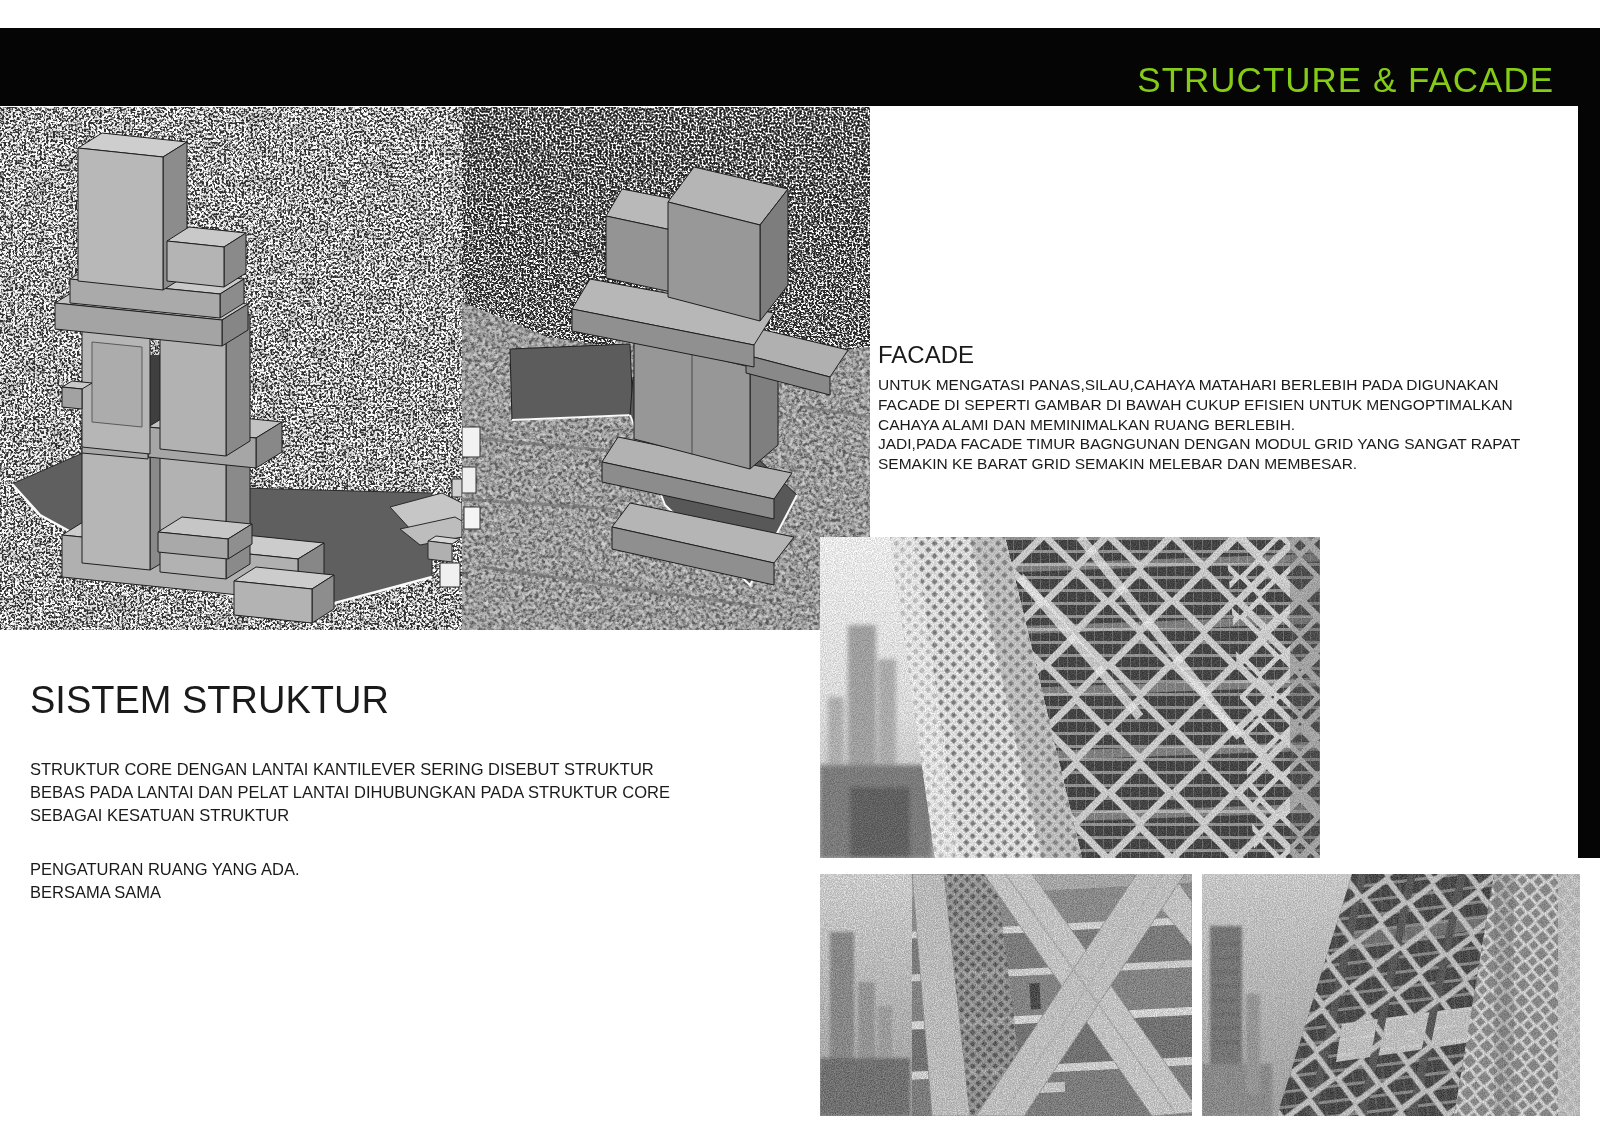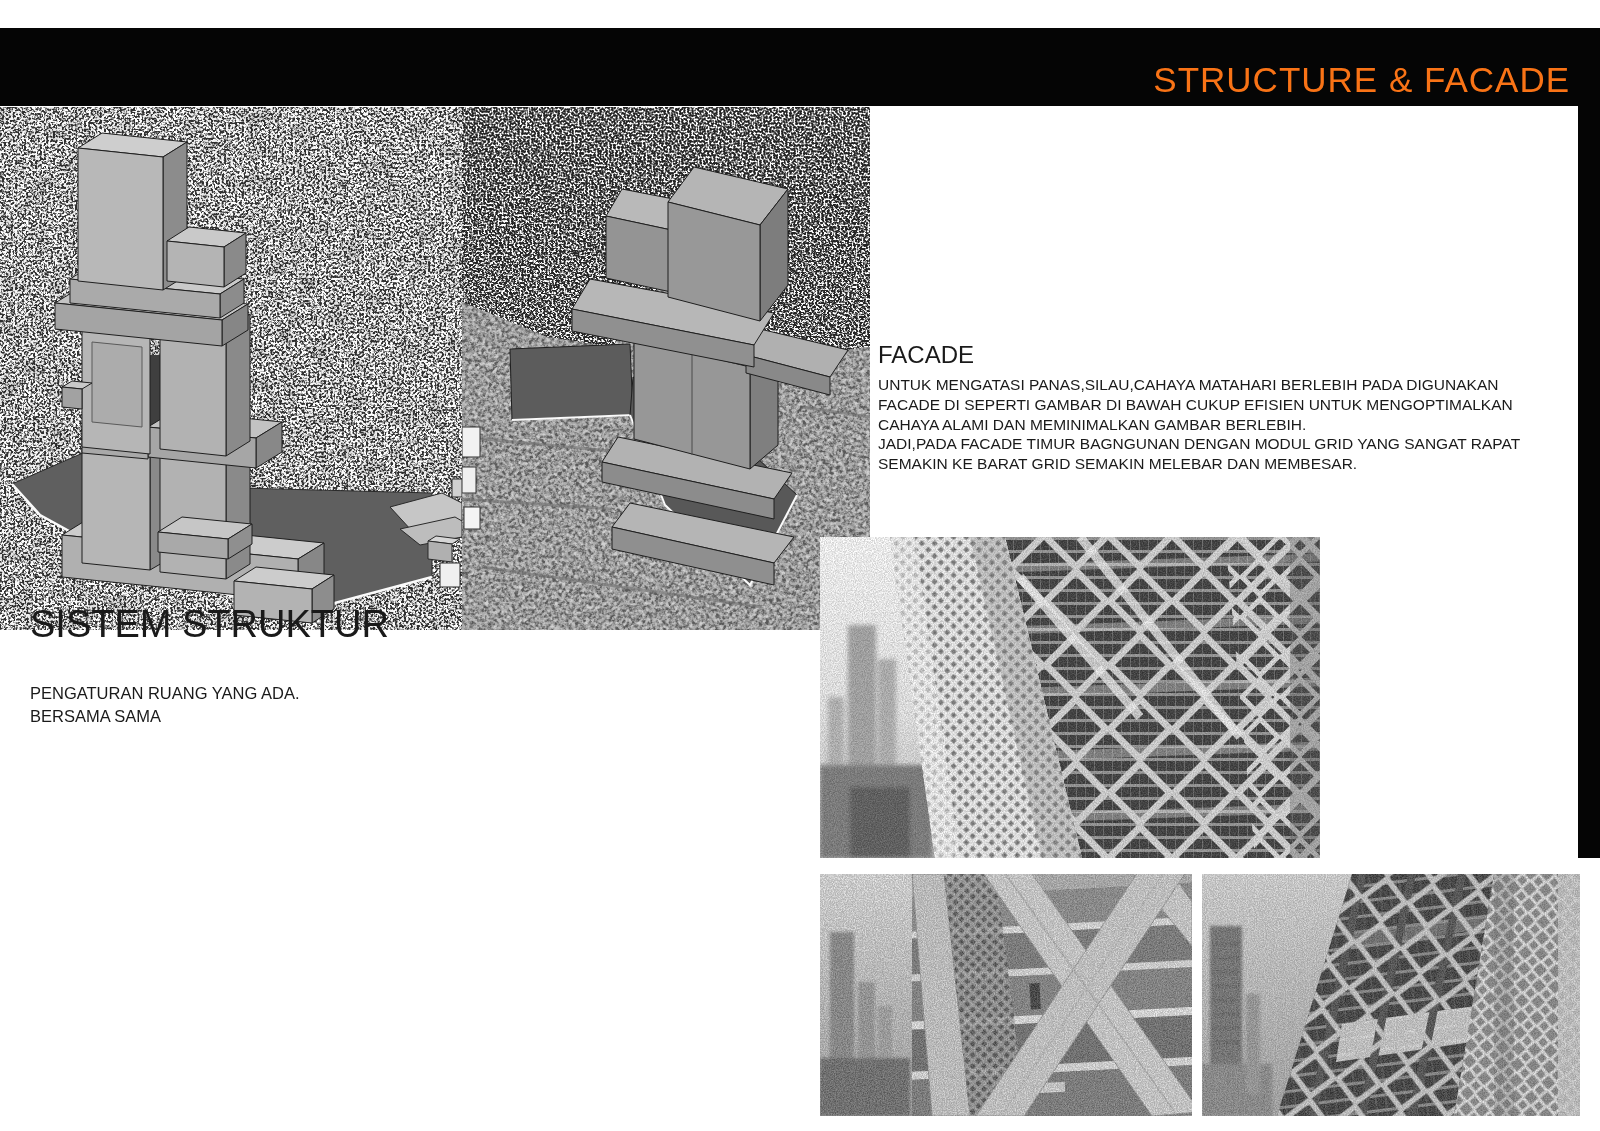--- a/index.html
+++ b/index.html
@@ -1,33 +1,33 @@
 <!DOCTYPE html>
 <html><head>
 <meta charset="utf-8">
 <style>
   html,body{margin:0;padding:0;background:#ffffff;}
   .board{position:relative;width:1600px;height:1131px;background:#ffffff;overflow:hidden;
          font-family:"Liberation Sans", sans-serif;color:#1a1a1a;}
   .topbar{position:absolute;left:0;top:28px;width:1600px;height:78px;background:#050505;
           display:flex;justify-content:flex-end;align-items:flex-end;}
-  .title{color:#f97316;font-size:35px;letter-spacing:1px;padding:0 30px 9px 0;line-height:1;}
+  .title{color:#84cc16;font-size:35px;letter-spacing:1px;padding:0 46px 9px 0;line-height:1;}
   .right-strip{position:absolute;left:1578px;top:106px;width:22px;height:752px;background:#050505;}
   figure{margin:0;padding:0;}
   .fig{position:absolute;overflow:hidden;}
   .fig svg{display:block;}
   .fig1{left:0;top:107px;width:462px;height:523px;}
   .fig2{left:462px;top:107px;width:408px;height:523px;}
   .figPhotoLarge{left:820px;top:537px;width:500px;height:321px;}
   .figPhotoX{left:820px;top:874px;width:372px;height:242px;}
   .figPhotoMesh{left:1202px;top:874px;width:378px;height:242px;}
   .facade-sec{position:absolute;left:878px;top:342px;width:700px;}
   .facade-sec h2{margin:0 0 7px 0;font-size:24px;font-weight:normal;line-height:1.1;}
   .facade-body{font-size:15.5px;line-height:19.6px;}
-  .struct-sec{position:absolute;left:30px;top:604px;width:720px;}
+  .struct-sec{position:absolute;left:30px;top:680px;width:720px;}
   .struct-sec h2{margin:0 0 36px 0;font-size:38px;font-weight:normal;line-height:1.1;}
   .struct-body{font-size:16.5px;line-height:23px;}
   .struct-body .para{margin:0 0 8px 0;}
   .line{white-space:pre;}
   .blank{height:23px;}
 </style>
 </head>
 <body>
 
 <div class="board">
@@ -189,29 +189,35 @@
         <rect x="2" y="400" width="16" height="22" fill="#f4f4f4"></rect>
       </g>
     </svg>
   </figure>
 
   <section class="facade-sec">
     <h2>FACADE</h2>
     <div class="facade-body">
       <div class="line">UNTUK MENGATASI PANAS,SILAU,CAHAYA MATAHARI BERLEBIH PADA DIGUNAKAN</div>
       <div class="line">FACADE DI SEPERTI GAMBAR DI BAWAH CUKUP EFISIEN UNTUK MENGOPTIMALKAN</div>
-      <div class="line">CAHAYA ALAMI DAN MEMINIMALKAN GAMBAR BERLEBIH.</div>
+      <div class="line">CAHAYA ALAMI DAN MEMINIMALKAN RUANG BERLEBIH.</div>
       <div class="line">JADI,PADA FACADE TIMUR BAGNGUNAN DENGAN MODUL GRID YANG SANGAT RAPAT</div>
       <div class="line">SEMAKIN KE BARAT GRID SEMAKIN MELEBAR DAN MEMBESAR.</div>
     </div>
   </section>
 
   <section class="struct-sec">
     <h2>SISTEM STRUKTUR</h2>
     <div class="struct-body">
+      <div class="para">
+        <div class="line">STRUKTUR CORE DENGAN LANTAI KANTILEVER SERING DISEBUT STRUKTUR</div>
+        <div class="line">BEBAS PADA LANTAI DAN PELAT LANTAI DIHUBUNGKAN PADA STRUKTUR CORE</div>
+        <div class="line">SEBAGAI KESATUAN STRUKTUR</div>
+        <div class="blank"></div>
+      </div>
       <div class="para">
         <div class="line">PENGATURAN RUANG YANG ADA.</div>
         <div class="line">BERSAMA SAMA</div>
       </div>
     </div>
   </section>
 
   <figure class="fig figPhotoLarge">
     <svg width="500" height="321" viewBox="0 0 500 321" aria-hidden="true">
       <defs>

